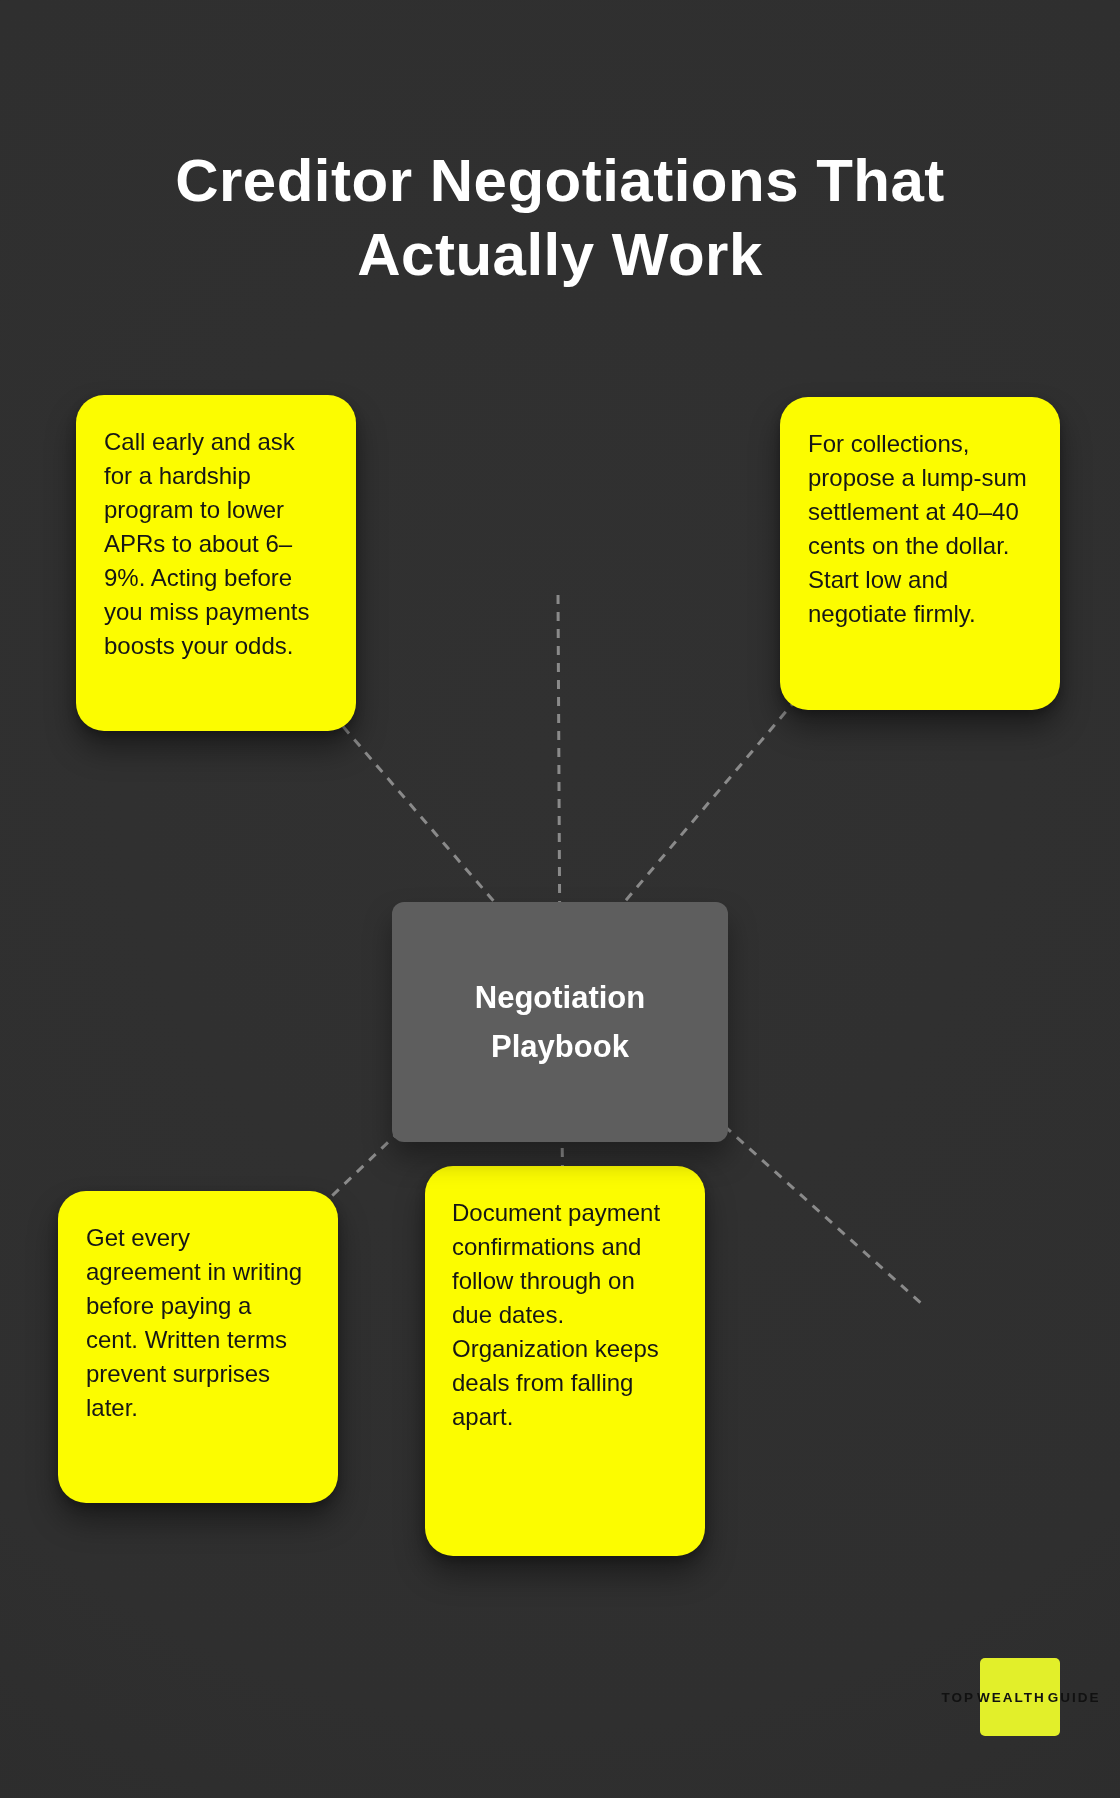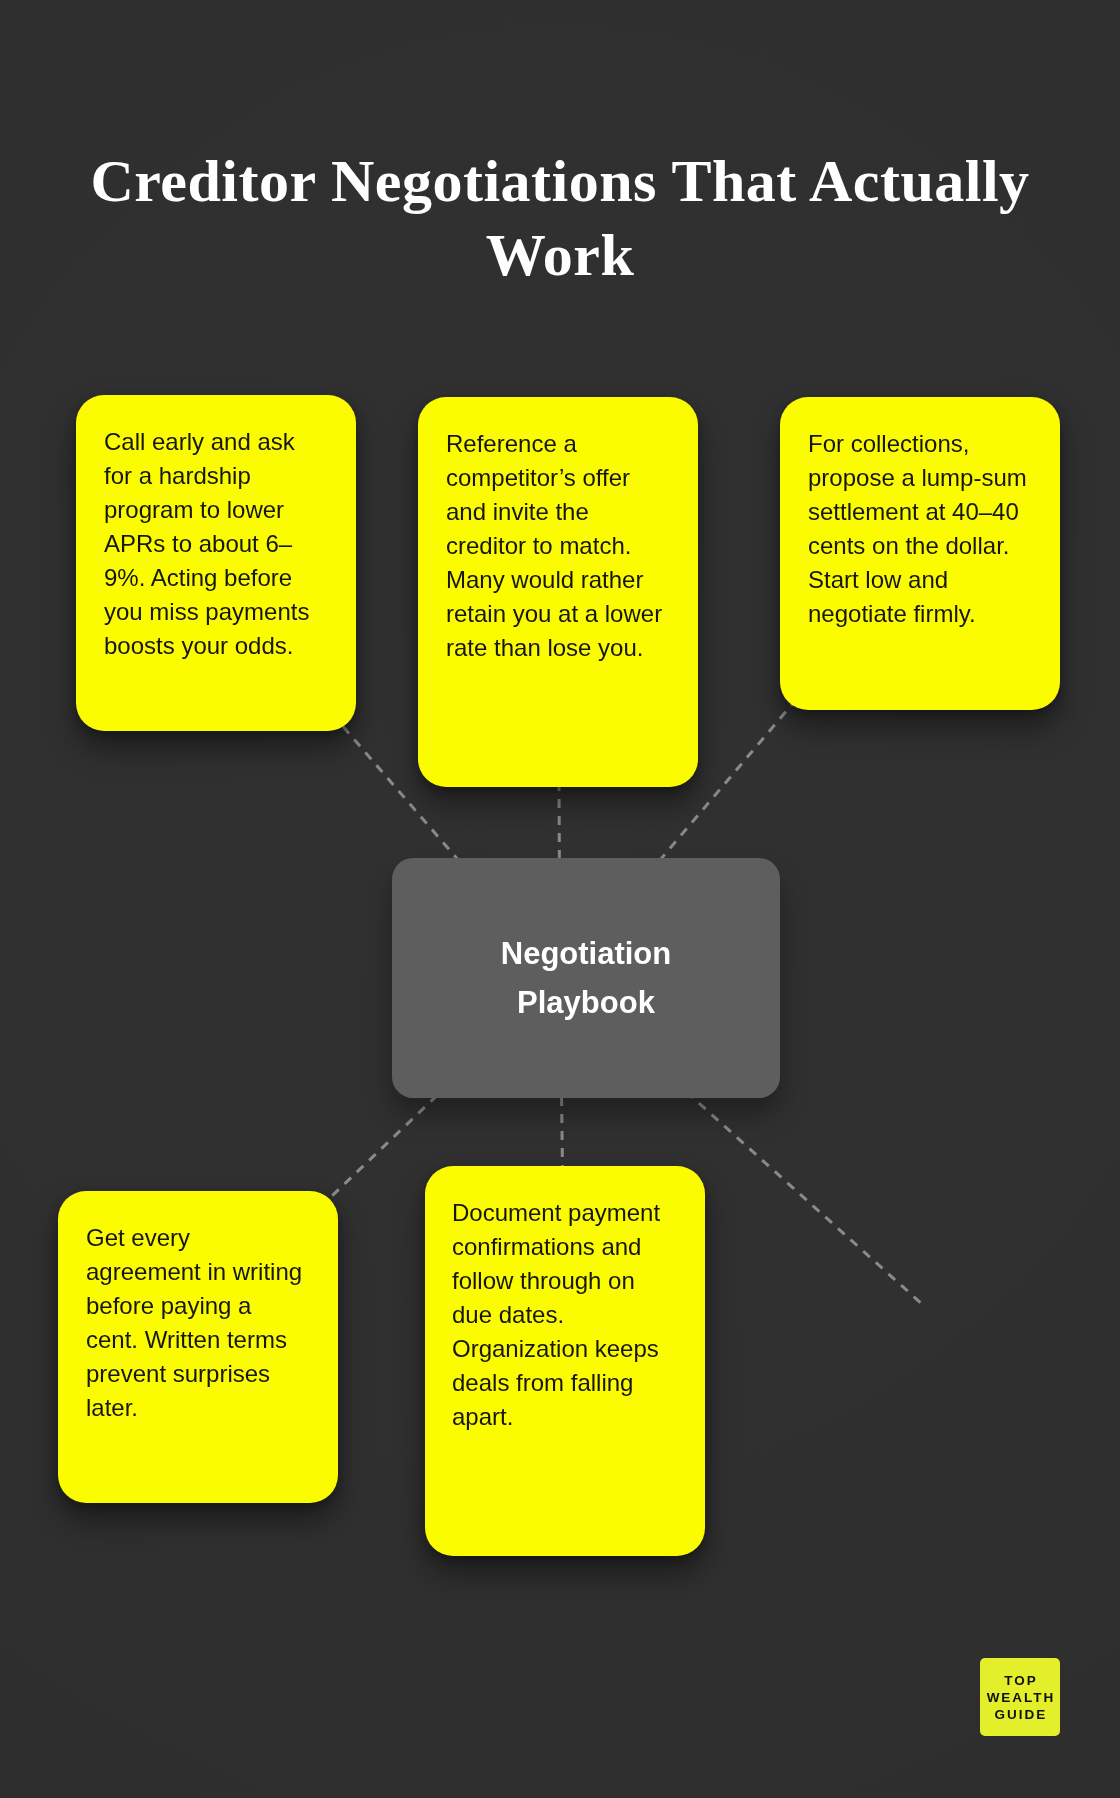--- a/index.html
+++ b/index.html
@@ -19,21 +19,20 @@
     left: 0;
     right: 0;
     z-index: 2;
     text-align: center;
     color: #ffffff;
     font-size: 60px;
     line-height: 74px;
     font-weight: 700;
     letter-spacing: 0.5px;
     padding: 0 78px;
-    font-family: Liberation Serif, serif;
   }
 
   #connectors {
     position: absolute;
     inset: 0;
     z-index: 1;
   }
   #connectors line {
     stroke: #8a8a8a;
     stroke-width: 3;
@@ -57,25 +56,25 @@
   .card-2 { left: 418px; top: 397px;  min-height: 390px; }
   .card-3 { left: 780px; top: 397px;  min-height: 313px; }
   .card-4 { left: 58px;  top: 1168px; min-height: 312px; margin-top: 23px; }
   .card-5 { left: 425px; top: 1166px; min-height: 390px; padding-left: 27px; }
   .card-6 { left: 782px; top: 1168px; min-height: 272px; }
 
   .hub {
     position: absolute;
     z-index: 2;
     left: 392px;
-    top: 858px;
-    width: 388px;
+    top: 902px;
+    width: 336px;
     height: 240px;
     background: #5e5e5e;
-    border-radius: 21px;
+    border-radius: 12px;
     display: flex;
     align-items: center;
     justify-content: center;
     box-shadow: 0 16px 28px rgba(0,0,0,0.35);
   }
   .hub-label {
     width: 250px;
     text-align: center;
     color: #ffffff;
     font-weight: 700;
@@ -86,21 +85,21 @@
   .logo-badge {
     position: absolute;
     z-index: 2;
     left: 980px;
     top: 1658px;
     width: 80px;
     height: 78px;
     background: #e2ef2a;
     border-radius: 5px;
     display: flex;
-    flex-direction: column;
+    flex-direction: row;
     align-items: center;
     justify-content: center;
     color: #111111;
     font-weight: 700;
     font-size: 13.5px;
     line-height: 17px;
     letter-spacing: 2px;
     text-indent: 2px;
   }
 </style>
@@ -116,23 +115,20 @@
       <line x1="560" y1="978" x2="198" y2="1324"></line>
       <line x1="560" y1="978" x2="565" y2="1361"></line>
       <line x1="560" y1="978" x2="922" y2="1304"></line>
     </svg>
 
   <h1 class="page-title">Creditor Negotiations That Actually Work</h1>
 
   <div class="card card-1">
     <span>Call early and ask for a hardship program to lower APRs to about 6–9%. Acting before you miss payments boosts your odds.</span>
   </div>
-  <div class="card card-2">
-    <span>Reference a competitor’s offer and invite the creditor to match. Many would rather retain you at a lower rate than lose you.</span>
-  </div>
   <div class="card card-3">
     <span>For collections, propose a lump-sum settlement at 40–40 cents on the dollar. Start low and negotiate firmly.</span>
   </div>
   <div class="card card-4">
     <span>Get every agreement in writing before paying a cent. Written terms prevent surprises later.</span>
   </div>
   <div class="card card-5">
     <span>Document payment confirmations and follow through on due dates. Organization keeps deals from falling apart.</span>
   </div>
 

